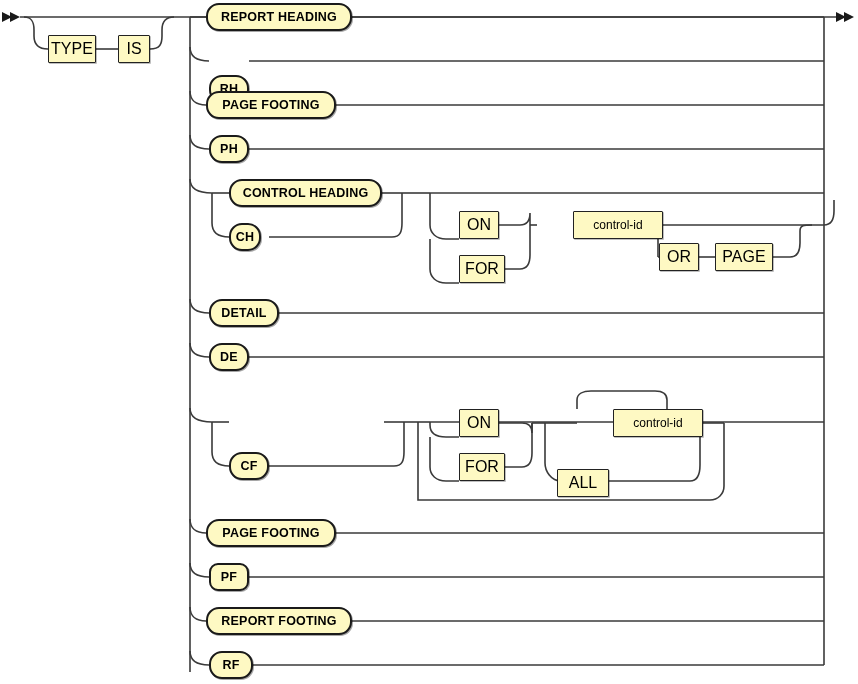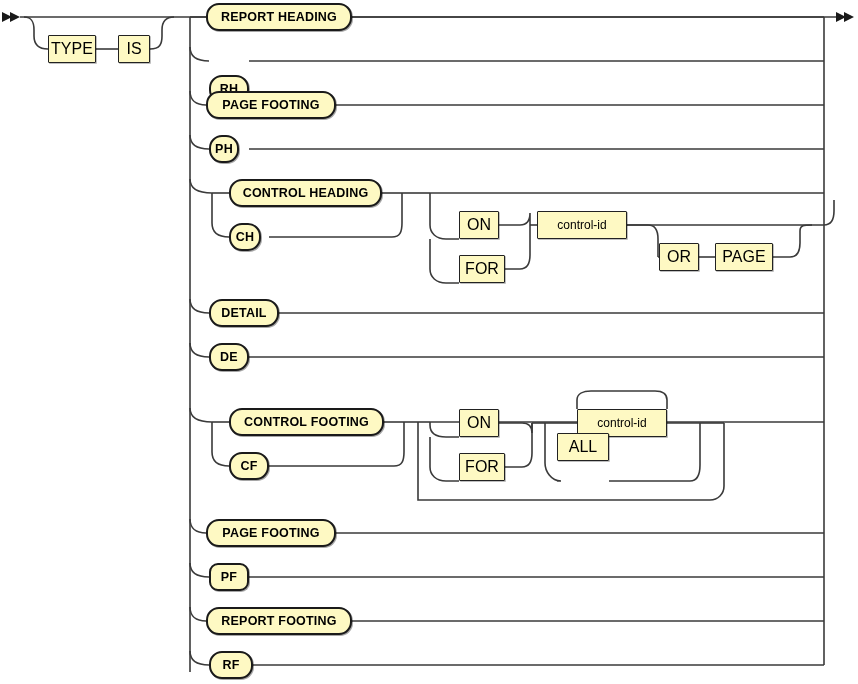--- a/index.html
+++ b/index.html
@@ -46,20 +46,21 @@
     border: 1px solid #222222;
     border-radius: 1px;
     font-size: 16px;
     box-shadow: 1px 1px 0 rgba(0,0,0,0.25);
   }
   .node.nonterm {
     border: 1px solid #222222;
     border-radius: 1px;
     font-size: 12px;
     box-shadow: 1px 1px 0 rgba(0,0,0,0.25);
+    margin-left: 36px;
   }
 </style>
 </head>
 <body>
 
 <div id="canvas">
 
   <svg id="rr-svg" width="858" height="684" viewBox="0 0 858 684">
     <g fill="none" stroke="#3a3a3a" stroke-width="1.6">
 
@@ -153,34 +154,33 @@
 
       <path d="M824 17 L824 665"></path>
     </g>
   </svg>
 
   <div class="node kw" style="left:48px;  top:35px;  width:48px;  height:28px;">TYPE</div>
   <div class="node kw" style="left:118px; top:35px;  width:32px;  height:28px;">IS</div>
   <div class="node term" style="left:206px; top:3px;   width:146px; height:28px;">REPORT HEADING</div>
   <div class="node term" style="left:209px; top:47px;  width:40px;  height:28px;margin-top:28px;">RH</div>
   <div class="node term" style="left:206px; top:91px;  width:130px; height:28px;">PAGE FOOTING</div>
-  <div class="node term" style="left:209px; top:135px; width:30px;  height:28px;">PH</div>
+  <div class="node term" style="left:209px; top:135px; width:40px;  height:28px;">PH</div>
   <div class="node term" style="left:229px; top:179px; width:153px; height:28px;">CONTROL HEADING</div>
   <div class="node term" style="left:229px; top:223px; width:32px;  height:28px;">CH</div>
   <div class="node kw" style="left:459px; top:211px; width:40px;  height:28px;">ON</div>
   <div class="node kw" style="left:459px; top:255px; width:46px;  height:28px;">FOR</div>
   <div class="node nonterm" style="left:537px; top:211px; width:90px;  height:28px;">control-id</div>
   <div class="node kw" style="left:659px; top:243px; width:40px;  height:28px;">OR</div>
   <div class="node kw" style="left:715px; top:243px; width:58px;  height:28px;">PAGE</div>
   <div class="node term" style="left:209px; top:299px; width:70px;  height:28px;">DETAIL</div>
   <div class="node term" style="left:209px; top:343px; width:40px;  height:28px;">DE</div>
-  <div class="node term" style="left:229px; top:408px; width:155px; height:28px;">CONTROL FOOTING</div>
   <div class="node term" style="left:229px; top:452px; width:40px;  height:28px;">CF</div>
   <div class="node kw" style="left:459px; top:409px; width:40px;  height:28px;">ON</div>
   <div class="node kw" style="left:459px; top:453px; width:46px;  height:28px;">FOR</div>
   <div class="node nonterm" style="left:577px; top:409px; width:90px;  height:28px;">control-id</div>
-  <div class="node kw" style="left:557px; top:433px; width:52px;  height:28px;">ALL</div>
+  <div class="node kw" style="left:557px; top:469px; width:52px;  height:28px;">ALL</div>
   <div class="node term" style="left:206px; top:519px; width:130px; height:28px;">PAGE FOOTING</div>
   <div class="node term" style="left:209px; top:563px; width:40px;  height:28px;border-radius:9px;">PF</div>
   <div class="node term" style="left:206px; top:607px; width:146px; height:28px;text-align:center;">REPORT FOOTING</div>
   <div class="node term" style="left:209px; top:651px; width:44px;  height:28px;">RF</div>
 
 </div>
 
 </body></html>

